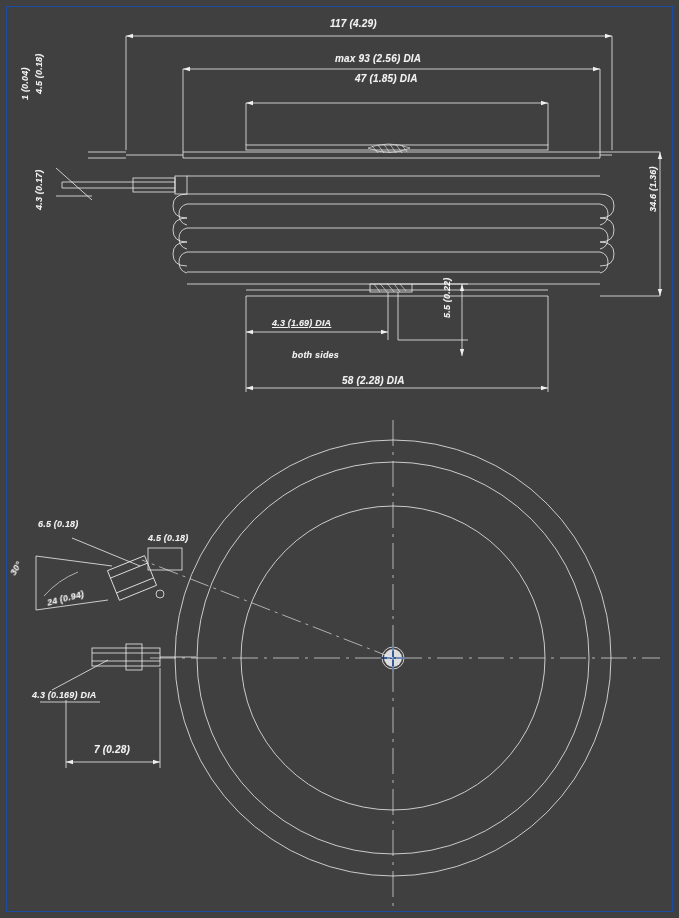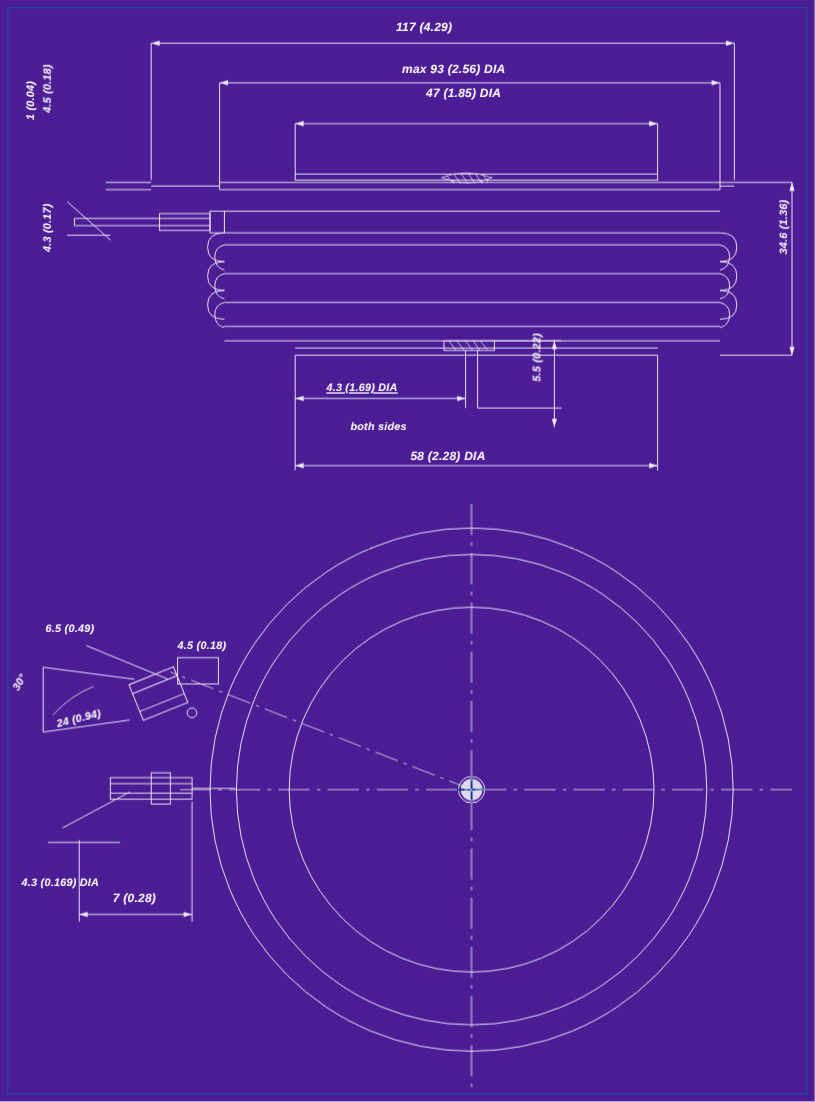--- a/index.html
+++ b/index.html
@@ -7,21 +7,21 @@
     padding: 0;
     background: #ffffff;
   }
   body {
     font-family: "Liberation Sans", sans-serif;
   }
   #sheet {
     position: relative;
     width: 679px;
     height: 918px;
-    background: #4c1d95;
+    background: #404040;
     overflow: hidden;
   }
   #sheet .frame {
     position: absolute;
     left: 6px;
     top: 6px;
     width: 667px;
     height: 906px;
     border: 1px solid #1a4ca5;
     box-sizing: border-box;
@@ -221,19 +221,19 @@
   <div class="dim-label blur small" style="left:20px; top:100px; transform:rotate(-90deg); transform-origin:left top;">1 (0.04)</div>
   <div class="dim-label blur small" style="left:34px; top:210px; transform:rotate(-90deg); transform-origin:left top;">4.3 (0.17)</div>
 
   <div class="dim-label blur small" style="left:648px; top:212px; transform:rotate(-90deg); transform-origin:left top;">34.6 (1.36)</div>
 
   <div class="dim-label blur small" style="left:272px; top:318px;text-decoration:underline;">4.3 (1.69) DIA</div>
   <div class="dim-label blur small" style="left:292px; top:350px;">both sides</div>
   <div class="dim-label blur small" style="left:442px; top:318px; transform:rotate(-90deg); transform-origin:left top;">5.5 (0.22)</div>
   <div class="dim-label blur" style="left:342px; top:375px;">58 (2.28) DIA</div>
 
-  <div class="dim-label blur small" style="left:38px; top:519px;">6.5 (0.49)</div>
+  <div class="dim-label blur small" style="left:38px; top:519px;">6.5 (0.18)</div>
   <div class="dim-label blur small" style="left:148px; top:533px;">4.5 (0.18)</div>
   <div class="dim-label blur small" style="left:8px; top:572px; transform:rotate(-60deg); transform-origin:left top;">30°</div>
   <div class="dim-label blur small" style="left:46px; top:598px; transform:rotate(-14deg); transform-origin:left top;">24 (0.94)</div>
-  <div class="dim-label blur small" style="left:18px; top:690px;margin-top:40px;">4.3 (0.169) DIA</div>
+  <div class="dim-label blur small" style="left:32px; top:690px;">4.3 (0.169) DIA</div>
   <div class="dim-label blur" style="left:78px; top:744px;margin-left:16px;">7 (0.28)</div>
 </div>
 
 </body></html>

